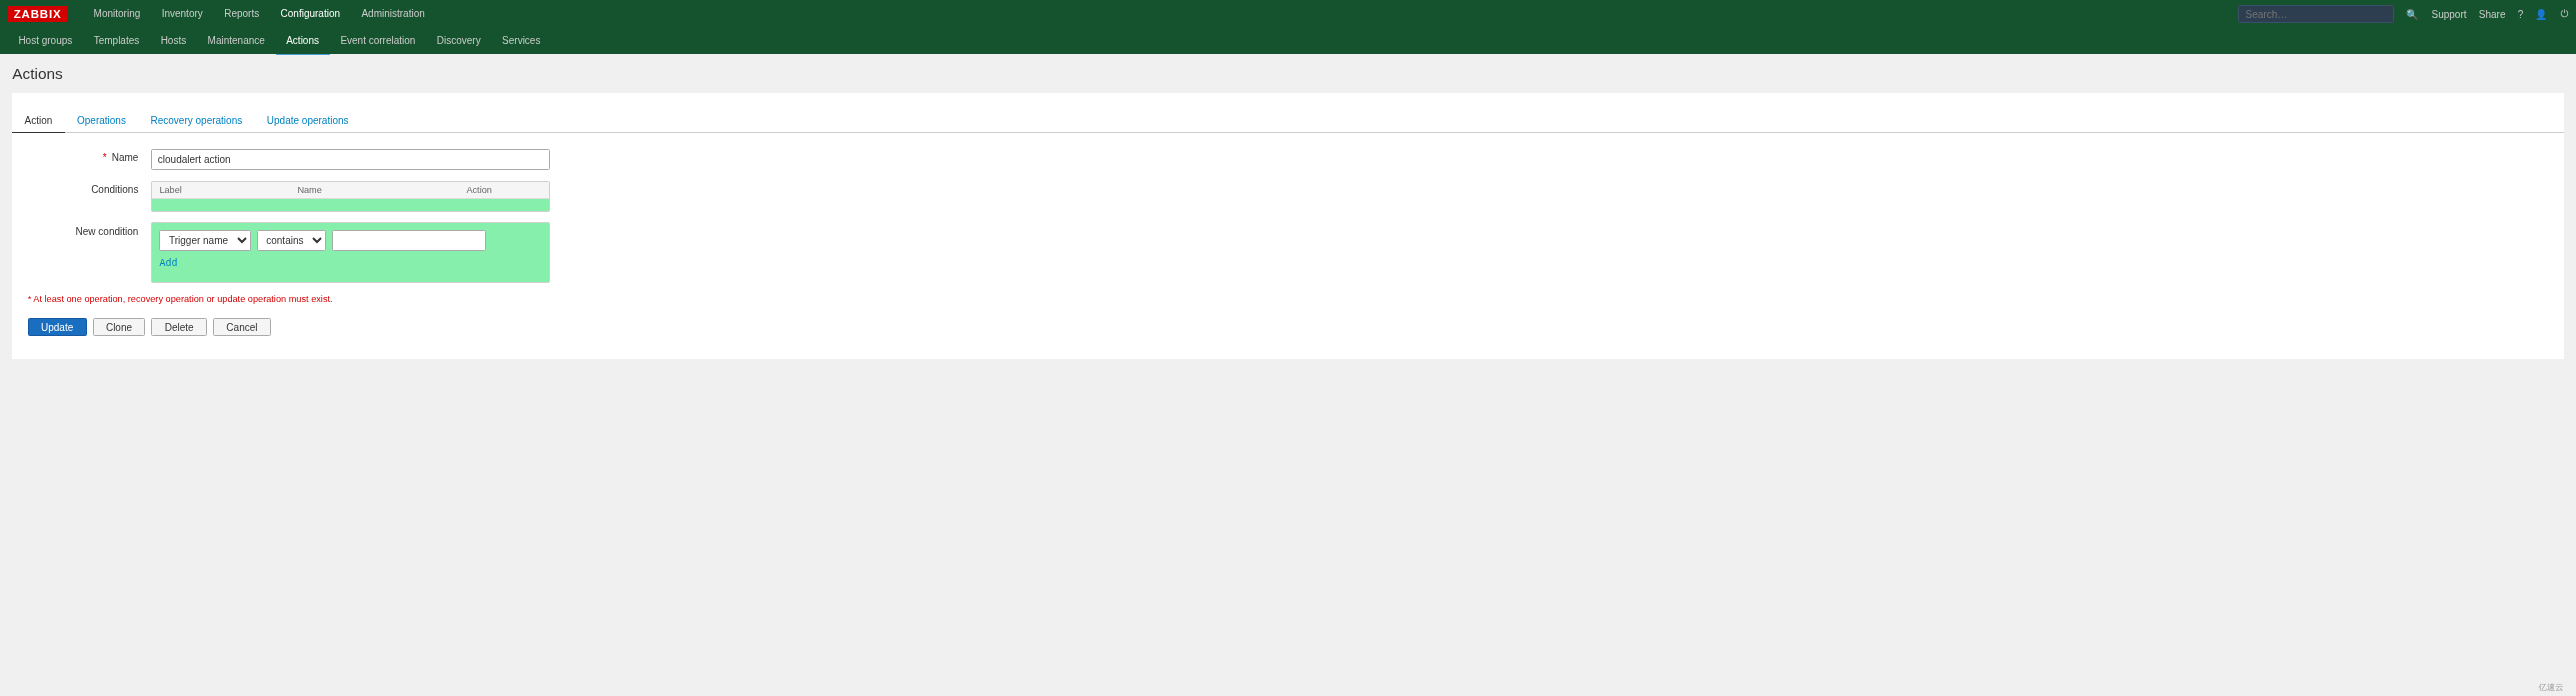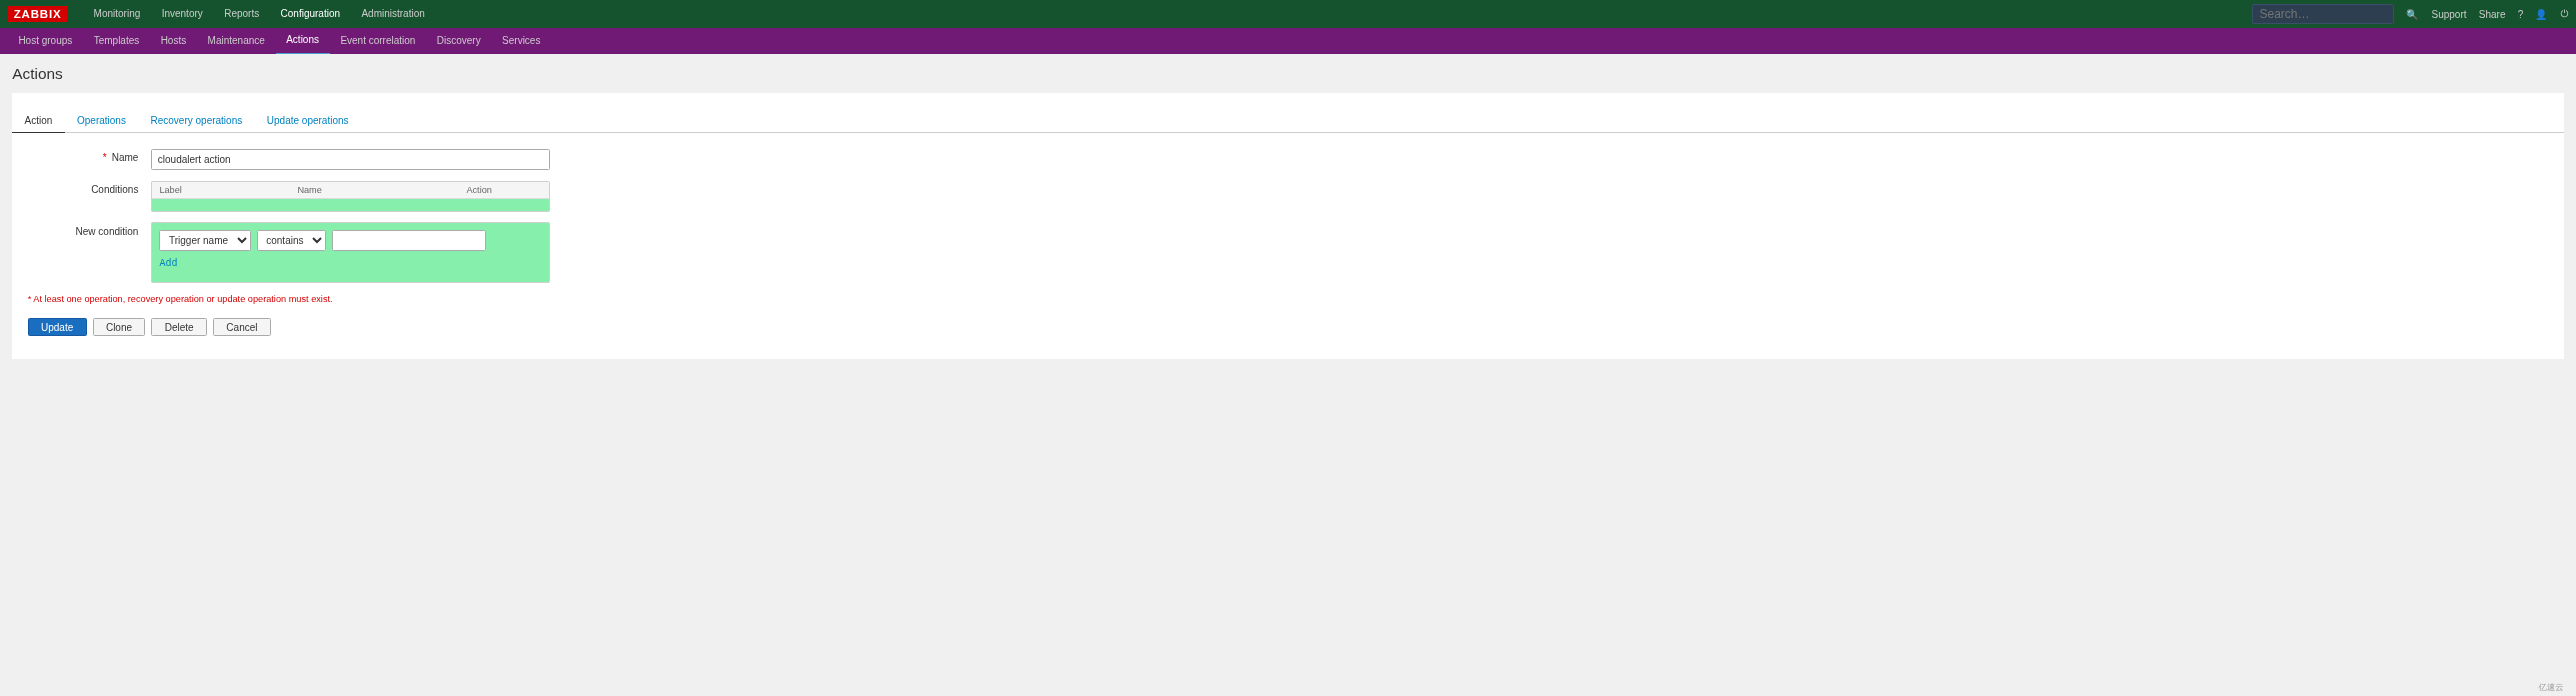--- a/index.html
+++ b/index.html
@@ -41,30 +41,30 @@
       gap: 12.3px;
       color: #ccc;
       font-size: 10px;
     }
     .search-box {
       background: #2c3e50;
       border: 0.8px solid #3a5068;
       border-radius: 1.5px;
       padding: 2.3px 6.1px;
       color: #ccc;
-      width: 142px;
-      font-size: 12px;
+      width: 156px;
+      font-size: 10px;
     }
     .top-nav-right a { color: #ccc; text-decoration: none; }
 
     
     .sub-nav {
-      background: #701a75;
-      display: flex;
-      align-items: flex-end;
+      background: #14532d;
+      display: flex;
+      align-items: flex-start;
       height: 26px;
       padding: 0 7.7px;
     }
     .sub-nav a {
       color: #ccc;
       text-decoration: none;
       padding: 0 10.7px;
       line-height: 26px;
       font-size: 10px;
     }

